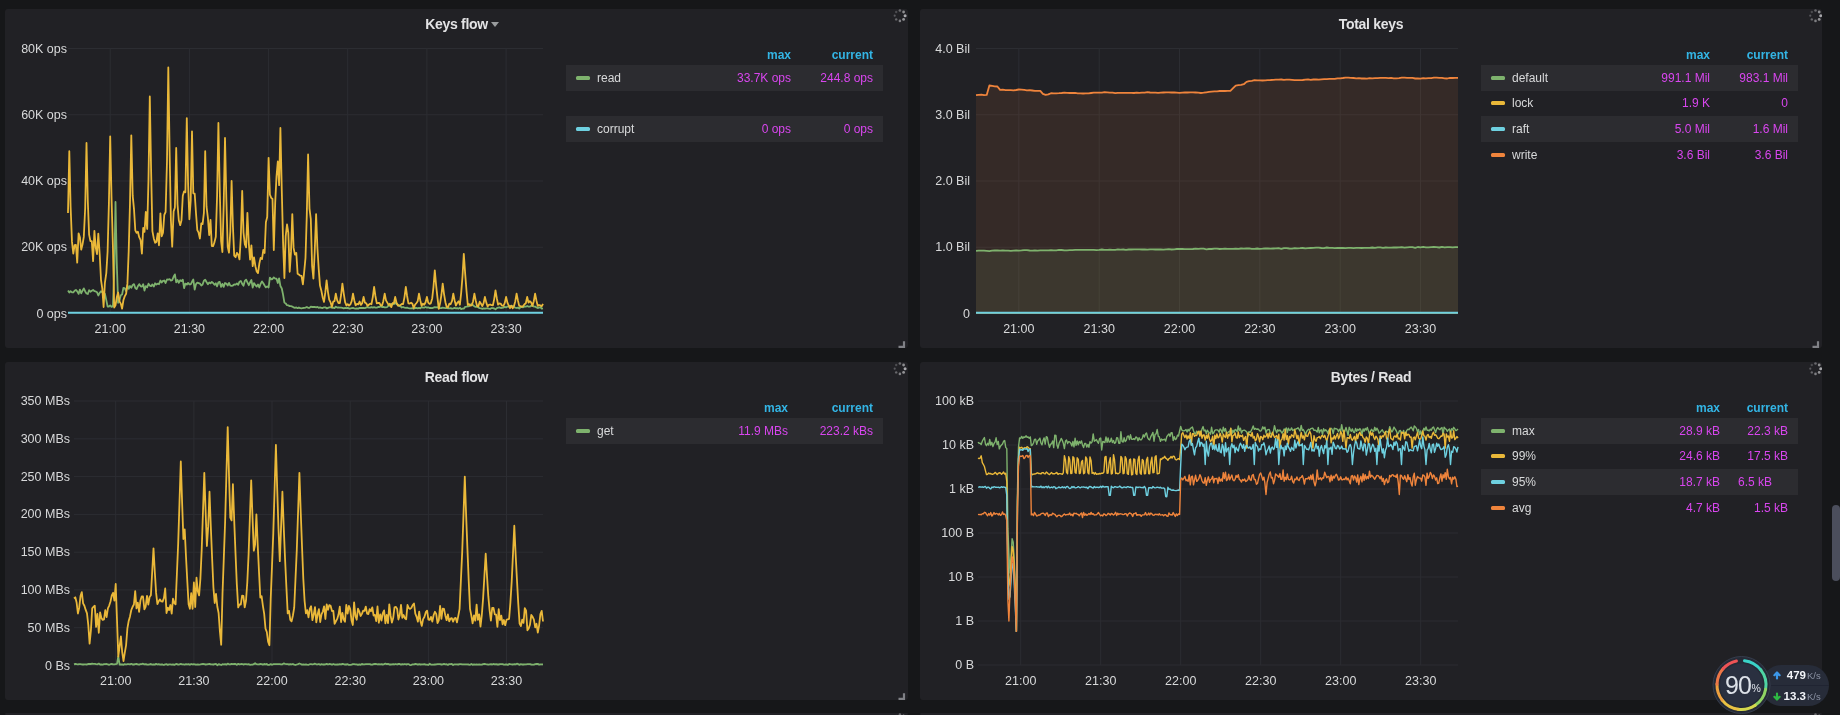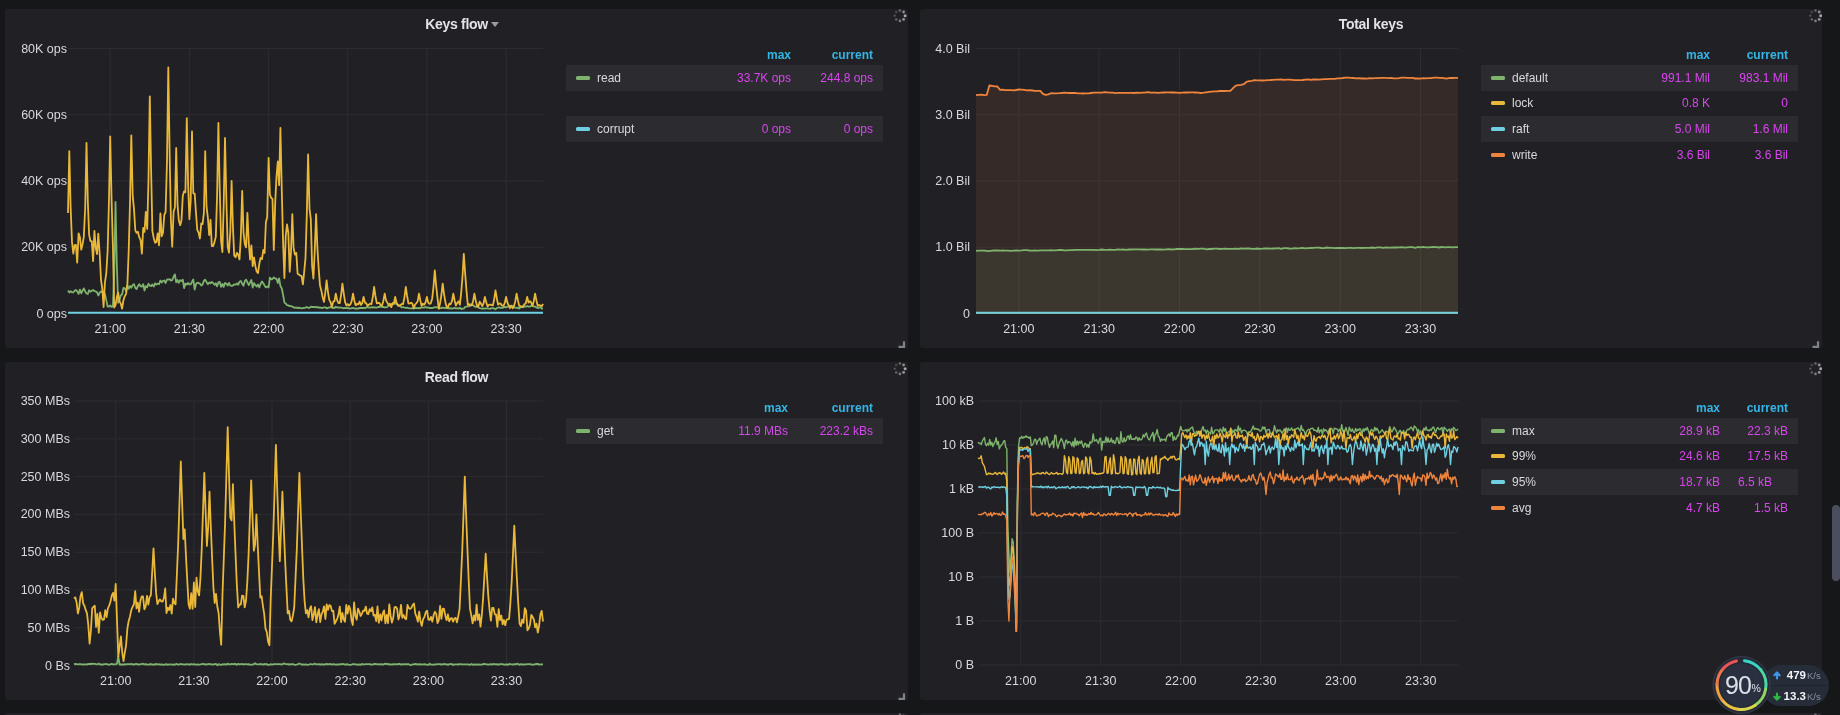--- a/index.html
+++ b/index.html
@@ -122,21 +122,21 @@
     </div>
     <div class="lg-row" style="top:56px;background:rgba(255,255,255,0.05);">
       <span class="dash" style="background:#7EB26D;"></span>
       <span class="nm">default</span>
       <span class="v" style="right:88px;">991.1 Mil</span>
       <span class="v" style="right:10px;">983.1 Mil</span>
     </div>
     <div class="lg-row" style="top:81px;">
       <span class="dash" style="background:#EAB839;"></span>
       <span class="nm">lock</span>
-      <span class="v" style="right:88px;">0.8 K</span>
+      <span class="v" style="right:88px;">1.9 K</span>
       <span class="v" style="right:10px;">0</span>
     </div>
     <div class="lg-row" style="top:107px;background:rgba(255,255,255,0.05);">
       <span class="dash" style="background:#6ED0E0;"></span>
       <span class="nm">raft</span>
       <span class="v" style="right:88px;">5.0 Mil</span>
       <span class="v" style="right:10px;">1.6 Mil</span>
     </div>
     <div class="lg-row" style="top:133px;">
       <span class="dash" style="background:#EF843C;"></span>
@@ -234,20 +234,21 @@
       <circle cx="895.5" cy="1.5" r="1.3" fill="#b0b0b3" opacity="0.5"></circle>
       <circle cx="899.2" cy="3.0" r="1.4" fill="#b0b0b3" opacity="0.75"></circle>
       <circle cx="900.7" cy="6.7" r="1.5" fill="#b0b0b3" opacity="0.95"></circle>
       <circle cx="899.2" cy="10.4" r="1.4" fill="#b0b0b3" opacity="0.8"></circle>
       <circle cx="895.5" cy="11.9" r="1.3" fill="#b0b0b3" opacity="0.65"></circle>
       <circle cx="891.8" cy="10.4" r="1.2" fill="#b0b0b3" opacity="0.5"></circle>
       <circle cx="890.3" cy="6.7" r="1.1" fill="#b0b0b3" opacity="0.4"></circle>
       <circle cx="891.8" cy="3.0" r="1.2" fill="#b0b0b3" opacity="0.3"></circle>
       <path d="M892.5 336.8 L898 336.8 L898 331.3" stroke="#808186" stroke-width="2.2" fill="none"></path>
     </svg>
+  <div class="title">Bytes / Read</div>
   <div class="lg-hd" style="top:39px;">
       <span style="right:78px;">max</span>
       <span style="right:10px;">current</span>
     </div>
     <div class="lg-row" style="top:56px;background:rgba(255,255,255,0.05);">
       <span class="dash" style="background:#7EB26D;"></span>
       <span class="nm">max</span>
       <span class="v" style="right:78px;">28.9 kB</span>
       <span class="v" style="right:10px;">22.3 kB</span>
     </div>

